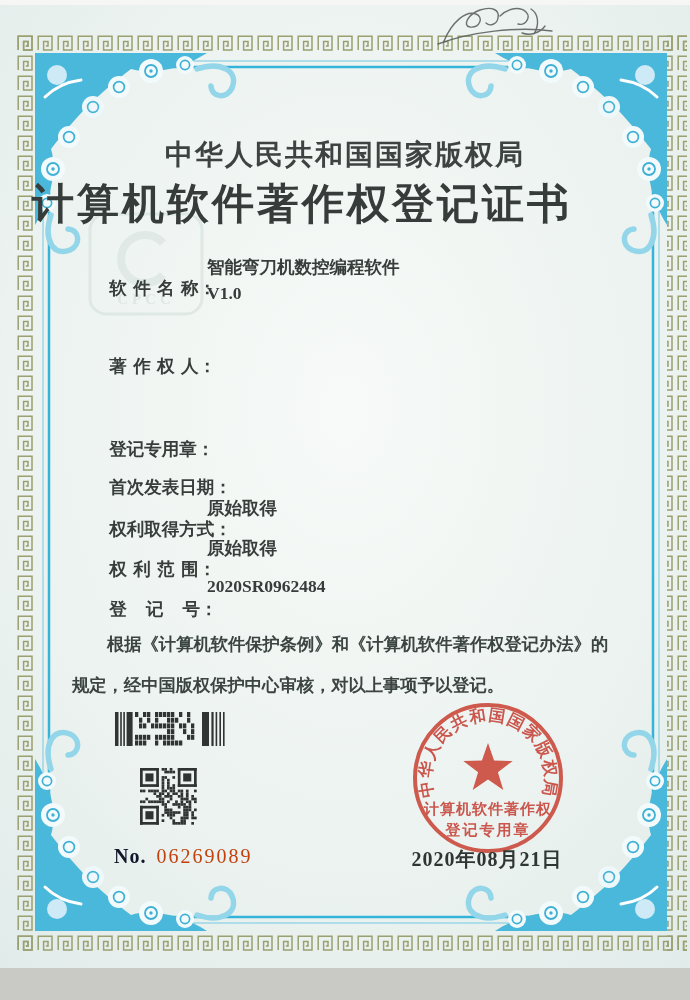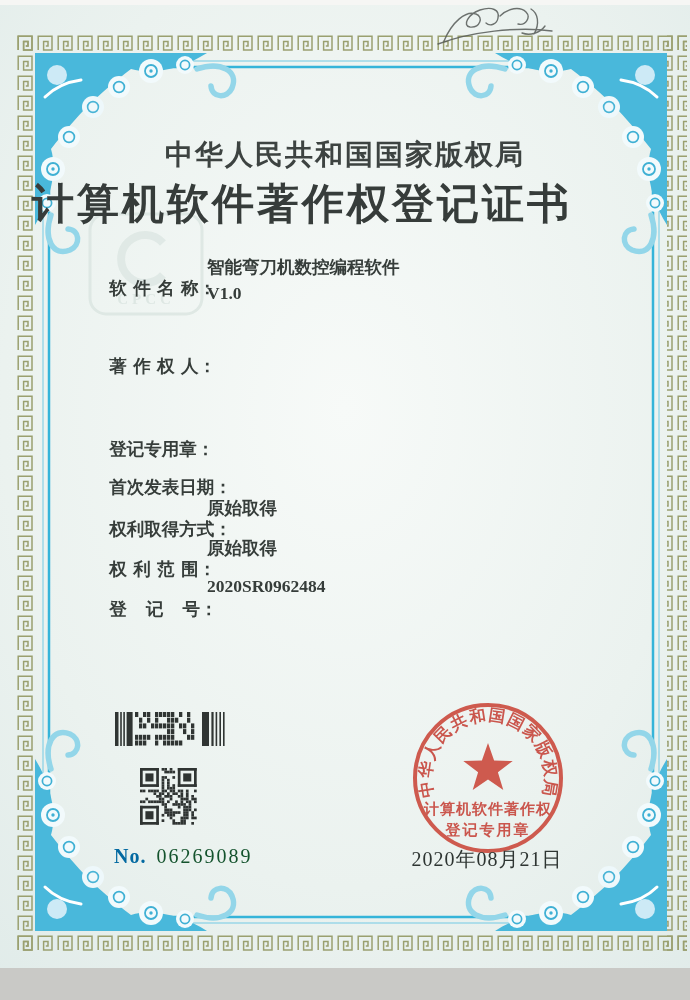--- a/index.html
+++ b/index.html
@@ -15,23 +15,23 @@
   .frow{position:absolute;left:0;font-size:17.5px;font-weight:bold;color:#363d3a;white-space:pre;}
   .f-label{white-space:pre;word-spacing:2px;}
   .f-value{position:absolute;left:124px;top:0;white-space:pre;}
   .r-name{top:255px;} .r-version{top:283px;} .r-owner{top:333px;}
   .r-dev{top:416px;} .r-pub{top:454px;} .r-acq{top:496px;}
   .r-scope{top:536px;} .r-reg{top:576px;}
   .statement{top:624px;left:72px;width:566px;font-size:17.3px;font-weight:bold;color:#3c4442;z-index:2;}
   .statement .ln{line-height:41px;}
   .statement .ln.indent{padding-left:35px;}
   .serial{top:845px;left:114px;font-size:20px;z-index:2;white-space:pre;}
-  .serial .no{color:#0369a1;font-weight:bold;letter-spacing:1px;}
-  .serial .num{color:#14532d;letter-spacing:2px;padding-left:10px;}
-  .issuedate{top:846px;left:392px;width:190px;text-align:center;font-size:20px;font-weight:normal;color:#2e3532;z-index:2;letter-spacing:1px;}
+  .serial .no{color:#0f172a;font-weight:bold;letter-spacing:1px;}
+  .serial .num{color:#c2410c;letter-spacing:2px;padding-left:10px;}
+  .issuedate{top:846px;left:392px;width:190px;text-align:center;font-size:20px;font-weight:bold;color:#2e3532;z-index:2;letter-spacing:1px;}
 </style>
 </head>
 <body>
 
 <div class="page">
 
 <svg class="bg-svg" width="690" height="1000" viewBox="0 0 690 1000">
   <defs>
     <radialGradient id="paperG" cx="50%" cy="42%" r="80%">
       <stop offset="0%" stop-color="#f7faf8"></stop>
@@ -355,18 +355,22 @@
     <div class="frow r-scope">
       <span class="f-label">权 利 范 围：</span>
       <span class="f-value">原始取得</span>
     </div>
     <div class="frow r-reg">
       <span class="f-label">登   记   号：</span>
       <span class="f-value">2020SR0962484</span>
     </div>
   </div>
 
+  <div class="txt statement">
+    <div class="ln indent">根据《计算机软件保护条例》和《计算机软件著作权登记办法》的</div>
+    <div class="ln">规定，经中国版权保护中心审核，对以上事项予以登记。</div>
+  </div>
 
   <div class="txt serial"><span class="no">No.</span><span class="num">06269089</span></div>
 
   <div class="txt issuedate">2020年08月21日</div>
 
 </div>
 
 </body></html>

